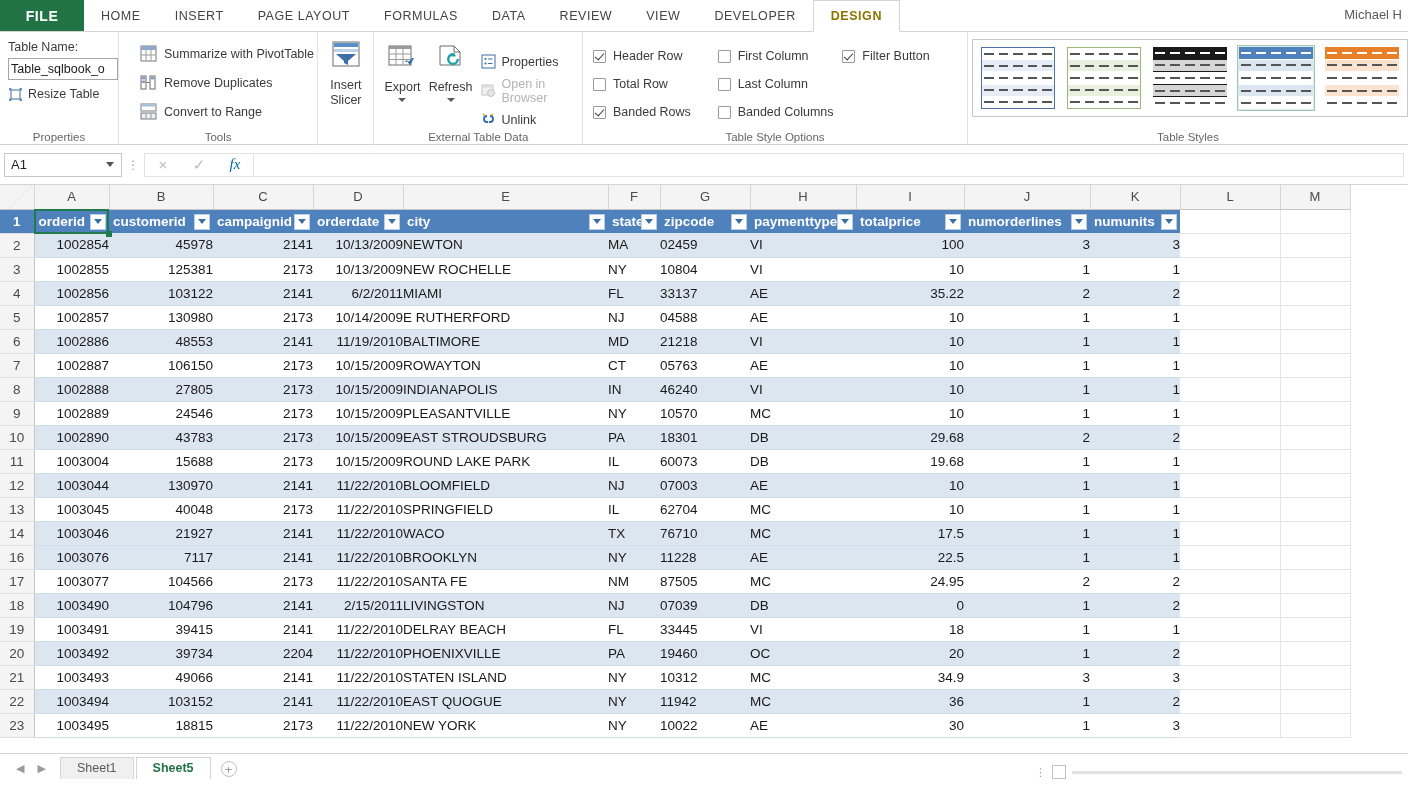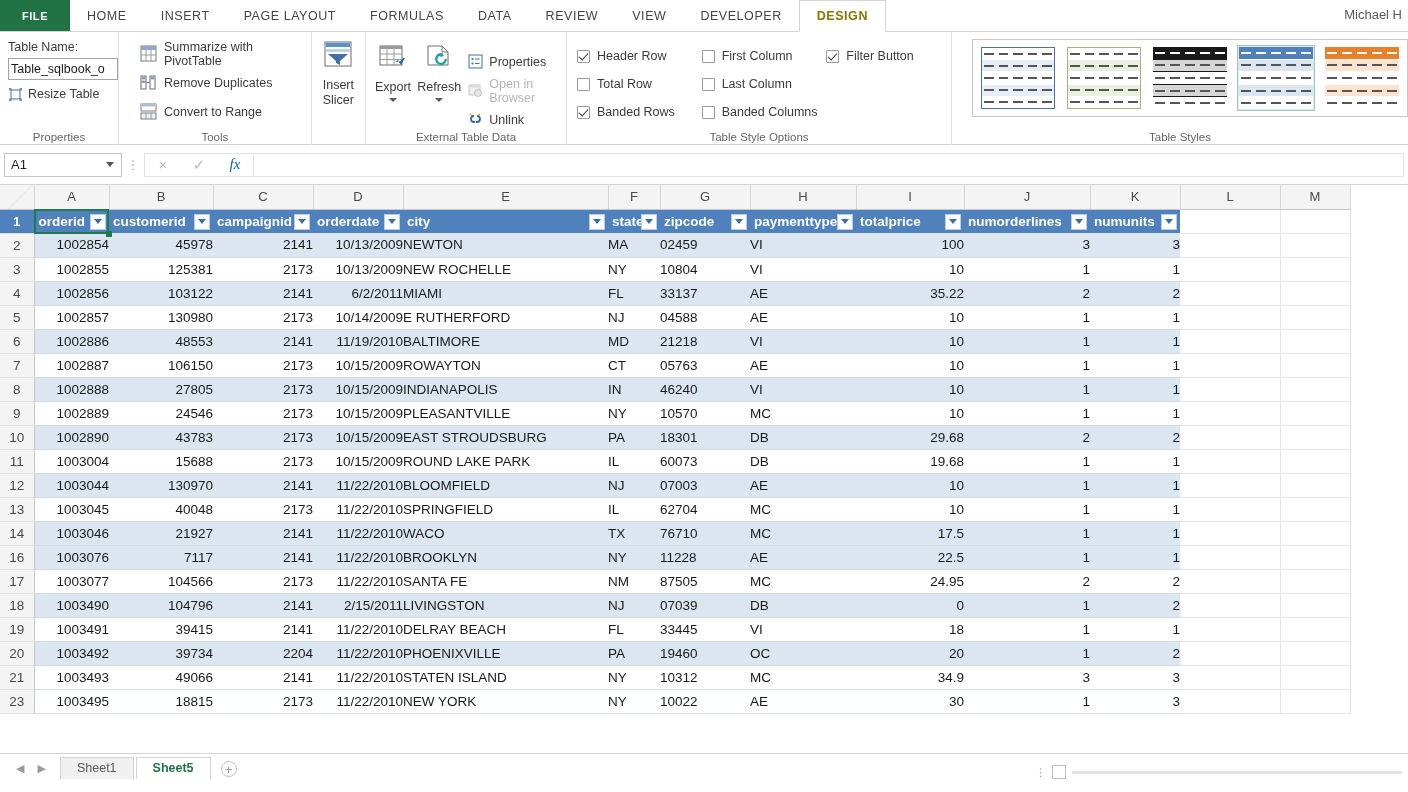--- a/index.html
+++ b/index.html
@@ -11,23 +11,23 @@
   }
   #app { width: 1408px; height: 792px; position: relative; background:#fff; }
 
   
   .tabbar {
     height: 32px; background: #ffffff; position: relative;
     display: flex; align-items: stretch;
     border-bottom: 1px solid #d4d4d4;
   }
   .tab-file {
-    width: 70px; background: #217346; color: #fff;
+    width: 84px; background: #217346; color: #fff;
     display:flex; align-items:center; justify-content:center;
-    font-size: 11px; letter-spacing: .6px; font-weight:600;
+    font-size: 14px; letter-spacing: .6px; font-weight:600;
   }
   .tab {
     padding: 0 17px; display:flex; align-items:center;
     font-size: 12.5px; color: #444; letter-spacing: .55px;
     white-space: nowrap; cursor: default;
   }
   .tab.active {
     color: #8b7500; background:#fff;
     border-left:1px solid #d4d4d4; border-right:1px solid #d4d4d4;
     border-top:1px solid #d4d4d4;
@@ -92,21 +92,21 @@
   .cbox {
     width: 13px; height: 13px; border: 1px solid #9a9a9a; background:#fff;
     flex:0 0 auto; position:relative; border-radius:1px;
   }
   .cbox.on::after {
     content:""; position:absolute; left:3px; top:0px; width:4px; height:8px;
     border:solid #3b3b3b; border-width: 0 1.6px 1.6px 0; transform: rotate(42deg);
   }
 
   
-  .grp-gal { flex:1; padding-top: 7px; padding-left: 20px; }
+  .grp-gal { flex:1; padding-top: 7px; padding-left: 4px; }
   .gal-frame {
     height: 78px; border: 1px solid #c8c8c8; background:#fff;
     display:flex; align-items:center; gap: 8px; padding: 4px 6px; overflow:hidden;
   }
   .swatch { width: 78px; height: 66px; flex:0 0 auto; padding: 2px; }
   .swatch.sel { background: #d9ece5; border:1px solid #9fc6b6; padding:1px; }
   .sw-inner { width:100%; height:100%; display:flex; flex-direction:column; gap:1px; }
   .sw-row { flex:1; display:flex; gap:1px; }
   .sw-cell { flex:1; display:flex; align-items:center; justify-content:center; }
   .sw-cell i { display:block; width:72%; height:2px; background:#555; }
@@ -1231,20 +1231,36 @@
             <td class="c txt">STATEN ISLAND</td>
             <td class="c txt">NY</td>
             <td class="c txt">10312</td>
             <td class="c txt">MC</td>
             <td class="c num">34.9</td>
             <td class="c num">3</td>
             <td class="c num">3</td>
             <td class="blank"></td>
             <td class="blank"></td>
           </tr>
+          <tr class="drow band">
+            <td class="rowhdr">22</td>
+            <td class="c num">1003494</td>
+            <td class="c num">103152</td>
+            <td class="c num">2141</td>
+            <td class="c num">11/22/2010</td>
+            <td class="c txt">EAST QUOGUE</td>
+            <td class="c txt">NY</td>
+            <td class="c txt">11942</td>
+            <td class="c txt">MC</td>
+            <td class="c num">36</td>
+            <td class="c num">1</td>
+            <td class="c num">2</td>
+            <td class="blank"></td>
+            <td class="blank"></td>
+          </tr>
           <tr class="drow plain">
             <td class="rowhdr">23</td>
             <td class="c num">1003495</td>
             <td class="c num">18815</td>
             <td class="c num">2173</td>
             <td class="c num">11/22/2010</td>
             <td class="c txt">NEW YORK</td>
             <td class="c txt">NY</td>
             <td class="c txt">10022</td>
             <td class="c txt">AE</td>

